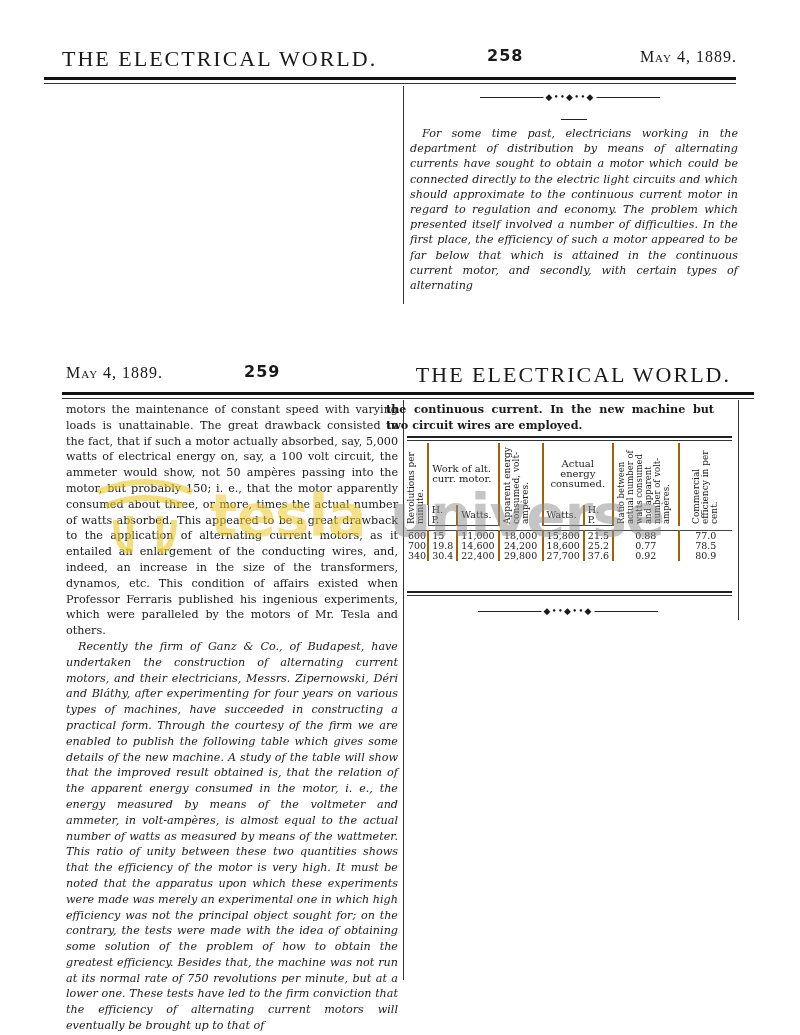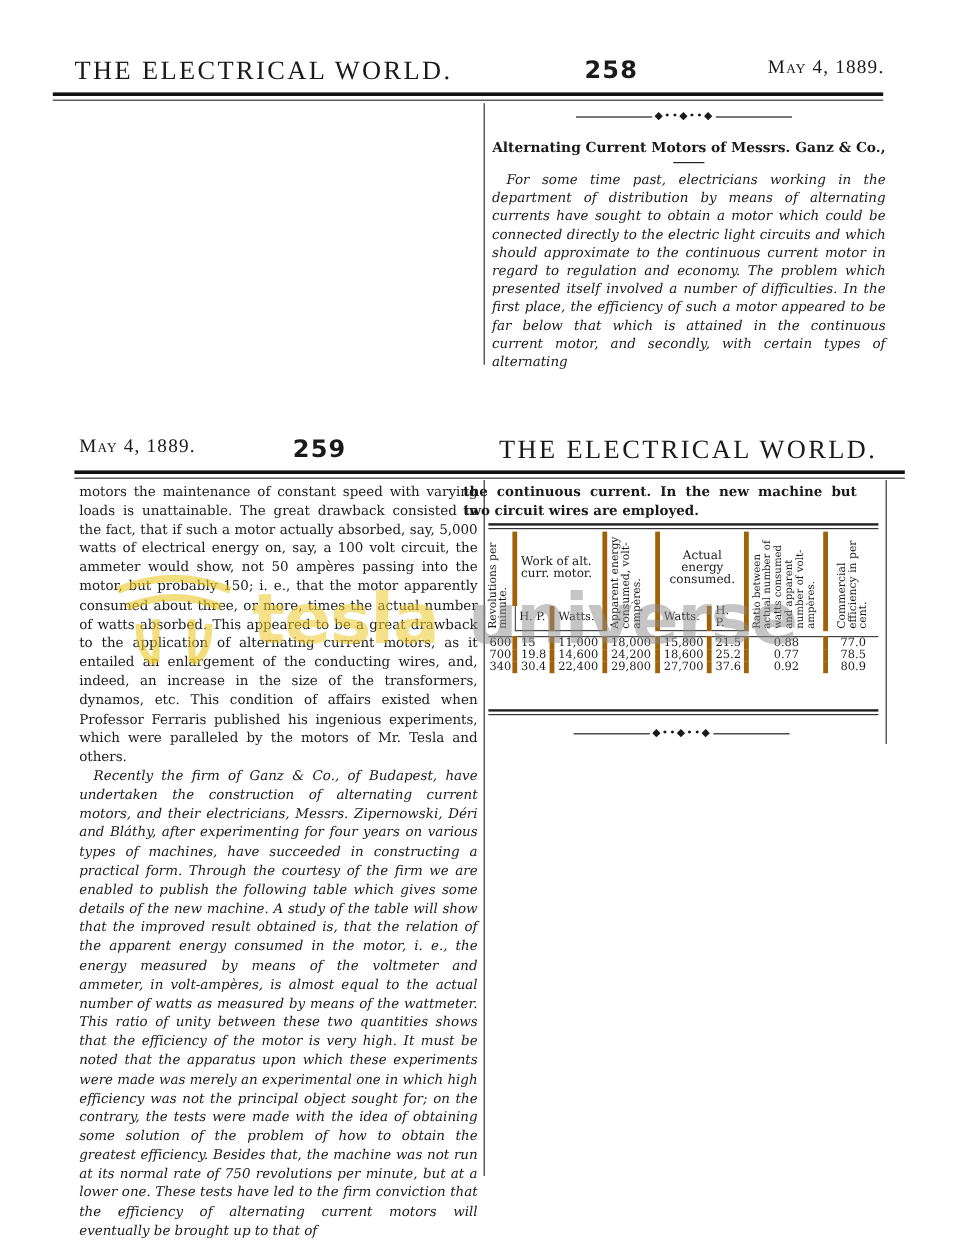--- a/index.html
+++ b/index.html
@@ -1,35 +1,35 @@
 <!DOCTYPE html>
 <html><head>
 <meta charset="utf-8">
 <style>
   html, body { margin:0; padding:0; background:#ffffff; }
   body { width:800px; height:1035px; position:relative; overflow:hidden;
          font-family:"DejaVu Serif", "Liberation Serif", serif; color:#1a1a1a; }
   .abs { position:absolute; }
   .masthead { font-family:"Liberation Serif", serif; letter-spacing:1px;text-align:right; }
   .mast-title { font-size:22px; font-weight:normal; letter-spacing:2px; }
-  .mast-page { font-family:"DejaVu Sans", sans-serif; font-size:20px; font-weight:bold; letter-spacing:1px; }
+  .mast-page { font-family:"DejaVu Sans", sans-serif; font-size:16px; font-weight:bold; letter-spacing:1px; }
   .mast-date { font-size:16px; font-variant:small-caps; }
   .rule-thick { height:3px; background:#111; }
   .rule-thin { height:1px; background:#333; }
   .col { font-size:11.2px; line-height:15.8px; text-align:justify; }
   .col p { margin:0; }
   .col p.indent { text-indent:12px;font-style:italic; }
   .vline { width:1px; background:#333; }
   .ornament { height:1px; background:#222; }
   .ornament-dots { position:absolute; top:-3px; left:50%; transform:translateX(-50%);
                    font-size:9px; line-height:7px; background:#fff; padding:0 2px; letter-spacing:1px; }
   .article-title { font-size:11.5px; font-weight:bold; text-align:center; line-height:16px; }
   .short-rule { width:26px; height:1px; background:#222; margin:4px auto 6px; }
   table.data { border-collapse:collapse; font-size:9.5px; line-height:10px; width:100%; }
-  table.data td { border-left:4px solid #a16207; padding:0 3px; vertical-align:middle; }
+  table.data td { border-left:2px solid #a16207; padding:0 3px; vertical-align:middle; }
   table.data td:first-child { border-left:none; }
   .vert { writing-mode:vertical-rl; transform:rotate(180deg); font-size:9px; line-height:9px; white-space:normal; }
   .hdr-row td { height:62px; }
   .unit-row td { height:20px; border-bottom:1px solid #444; }
   .num { text-align:right;margin-left:44px; }
   .ctr { text-align:center; }
   .watermark { position:absolute; left:90px; top:478px; width:620px; height:80px; pointer-events:none; }
   .wm-tesla { position:absolute; left:120px; top:4px; font-family:"DejaVu Sans", sans-serif; font-weight:bold;
               font-size:58px; color:rgba(235,200,40,0.55); letter-spacing:-1px; }
   .wm-universe { position:absolute; left:300px; top:4px; font-family:"DejaVu Sans", sans-serif; font-weight:bold;
@@ -50,21 +50,20 @@
 <div class="abs vline" style="left:403px; top:86px; height:218px;"></div>
 
 <div class="abs" style="left:480px; top:97px; width:180px;">
   <div class="ornament" style="position:relative;">
     <span class="ornament-dots">◆••◆••◆</span>
   </div>
 </div>
 
 <div class="abs col" style="left:410px; top:115px; width:328px;">
   <div class="article-title">
-    <div>Alternating Current Motors of Messrs. Ganz &amp; Co.,</div>
   </div>
   <div class="short-rule"></div>
   <p class="indent" style="line-height:15.2px;">For some time past, electricians working in the department of distribution by means of alternating currents have sought to obtain a motor which could be connected directly to the electric light circuits and which should approximate to the continuous current motor in regard to regulation and economy. The problem which presented itself involved a number of difficulties. In the first place, the efficiency of such a motor appeared to be far below that which is attained in the continuous current motor, and secondly, with certain types of alternating</p>
 </div>
 
 <div class="abs masthead" style="left:66px; top:362px; width:665px; height:26px;">
   <span class="abs mast-date" style="left:0; top:2px;">May 4, 1889.</span>
   <span class="abs mast-page" style="left:178px; top:0;">259</span>
   <span class="abs mast-title" style="right:0; top:0;">THE ELECTRICAL WORLD.</span>
 </div>

